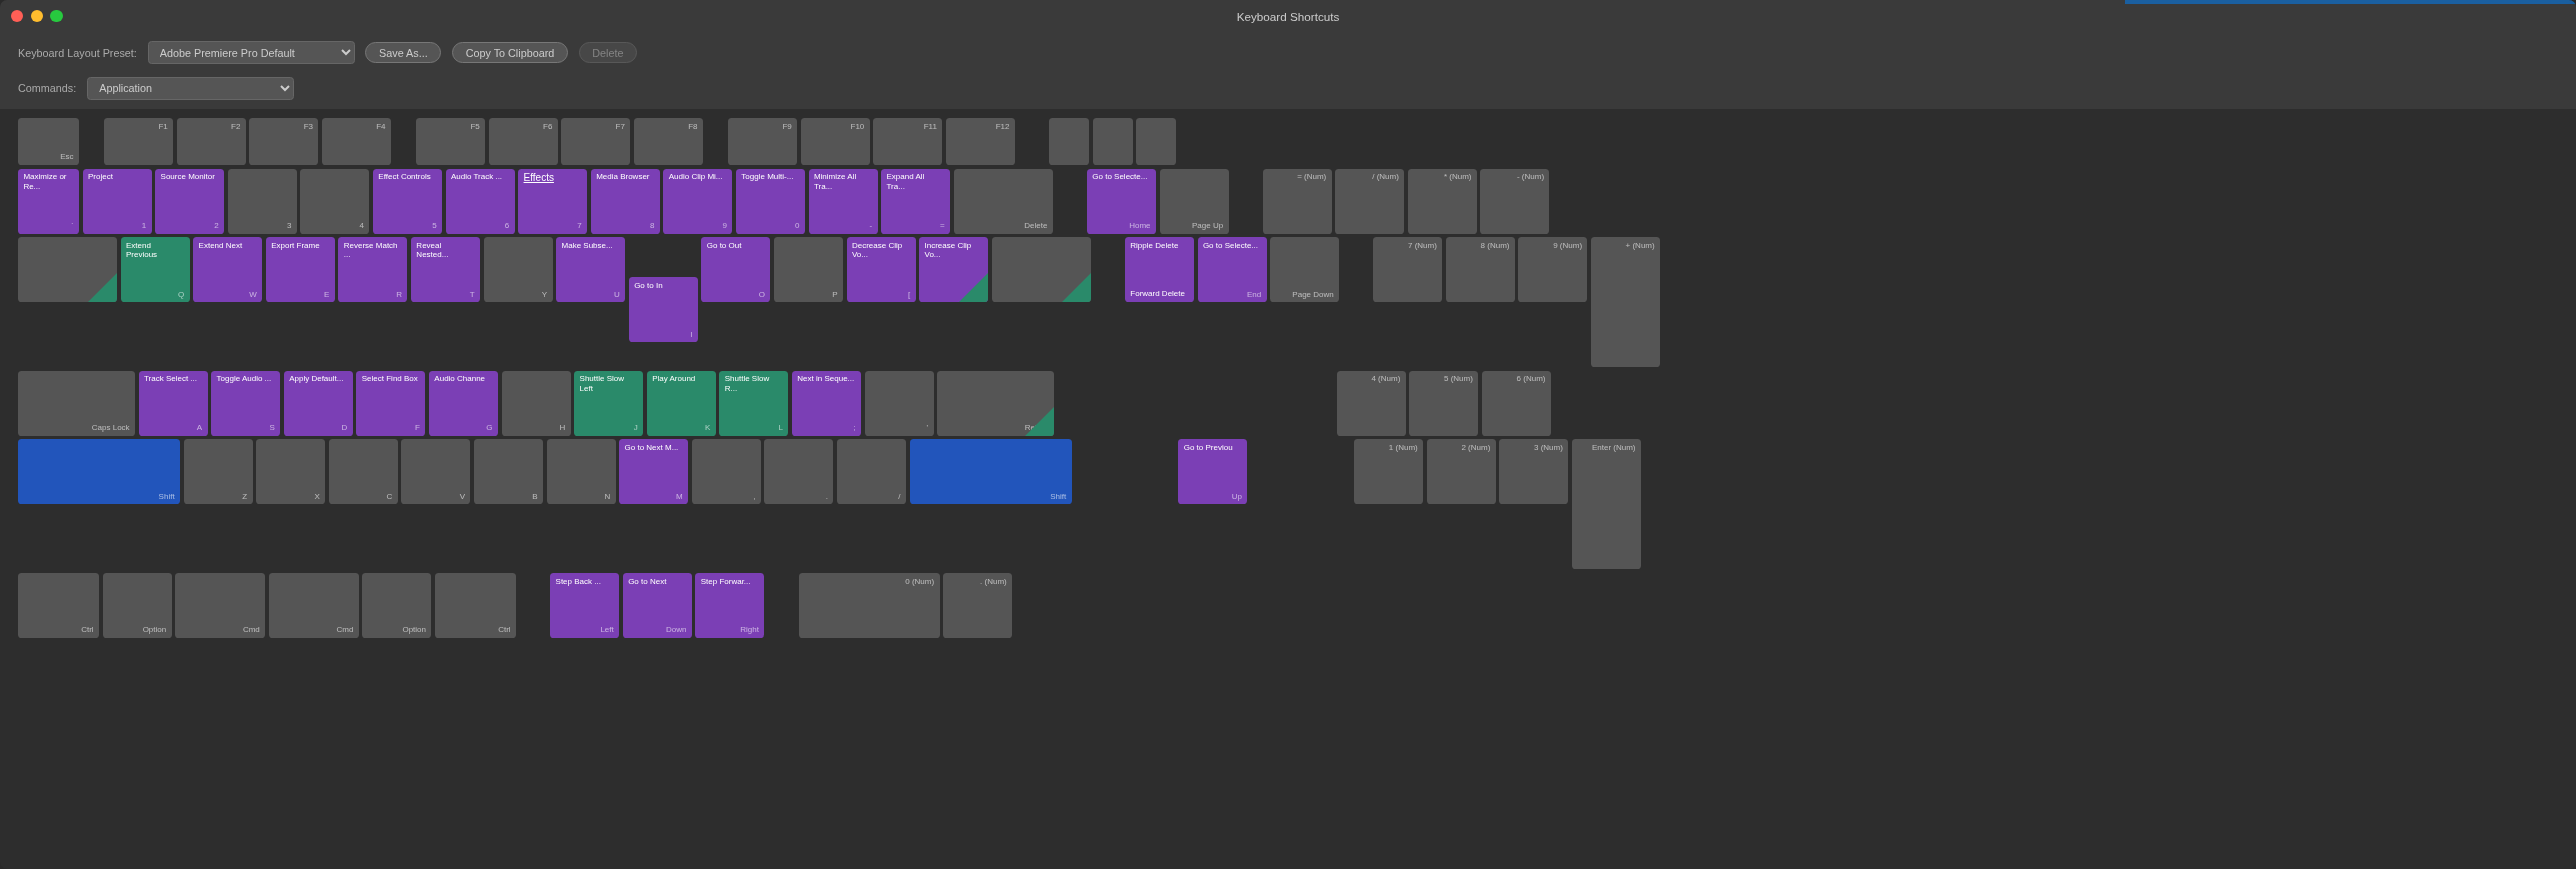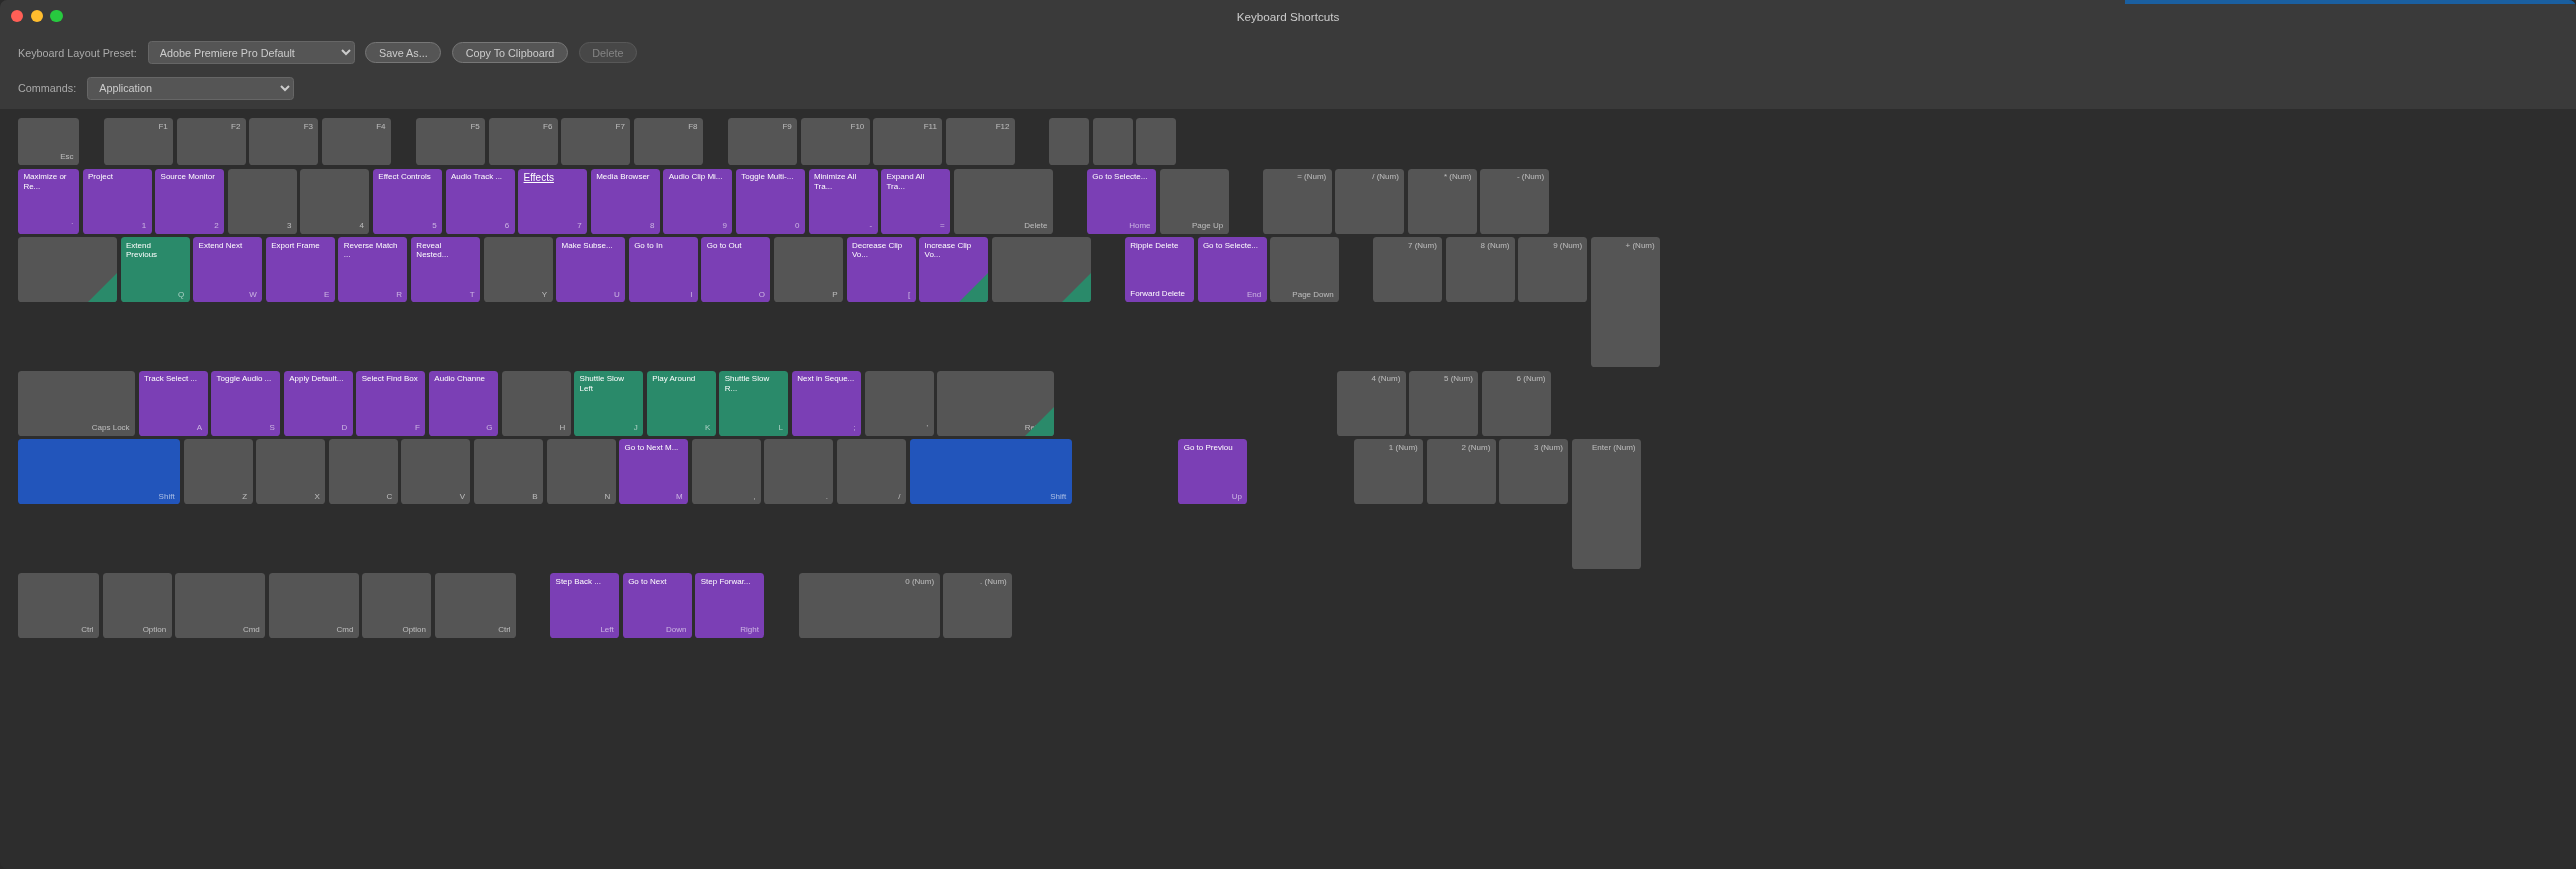--- a/index.html
+++ b/index.html
@@ -358,21 +358,21 @@
         <div class="key" style="width:69px; min-height:65px;">
           <span class="key-label"></span>
           <span class="key-char">Y</span>
         </div>
 
         <div class="key purple" style="width:69px; min-height:65px;">
           <span class="key-label" style="font-size:8px;">Make Subse...</span>
           <span class="key-char">U</span>
         </div>
 
-        <div class="key purple" style="width:69px; min-height:65px;">
+        <div class="key purple" style="width:69px; min-height:65px;margin-top:40px;">
           <span class="key-label" style="font-size:8px;">Go to In</span>
           <span class="key-char">I</span>
         </div>
 
         <div class="key purple" style="width:69px; min-height:65px;">
           <span class="key-label" style="font-size:8px;">Go to Out</span>
           <span class="key-char">O</span>
         </div>
 
         <div class="key" style="width:69px; min-height:65px;">

